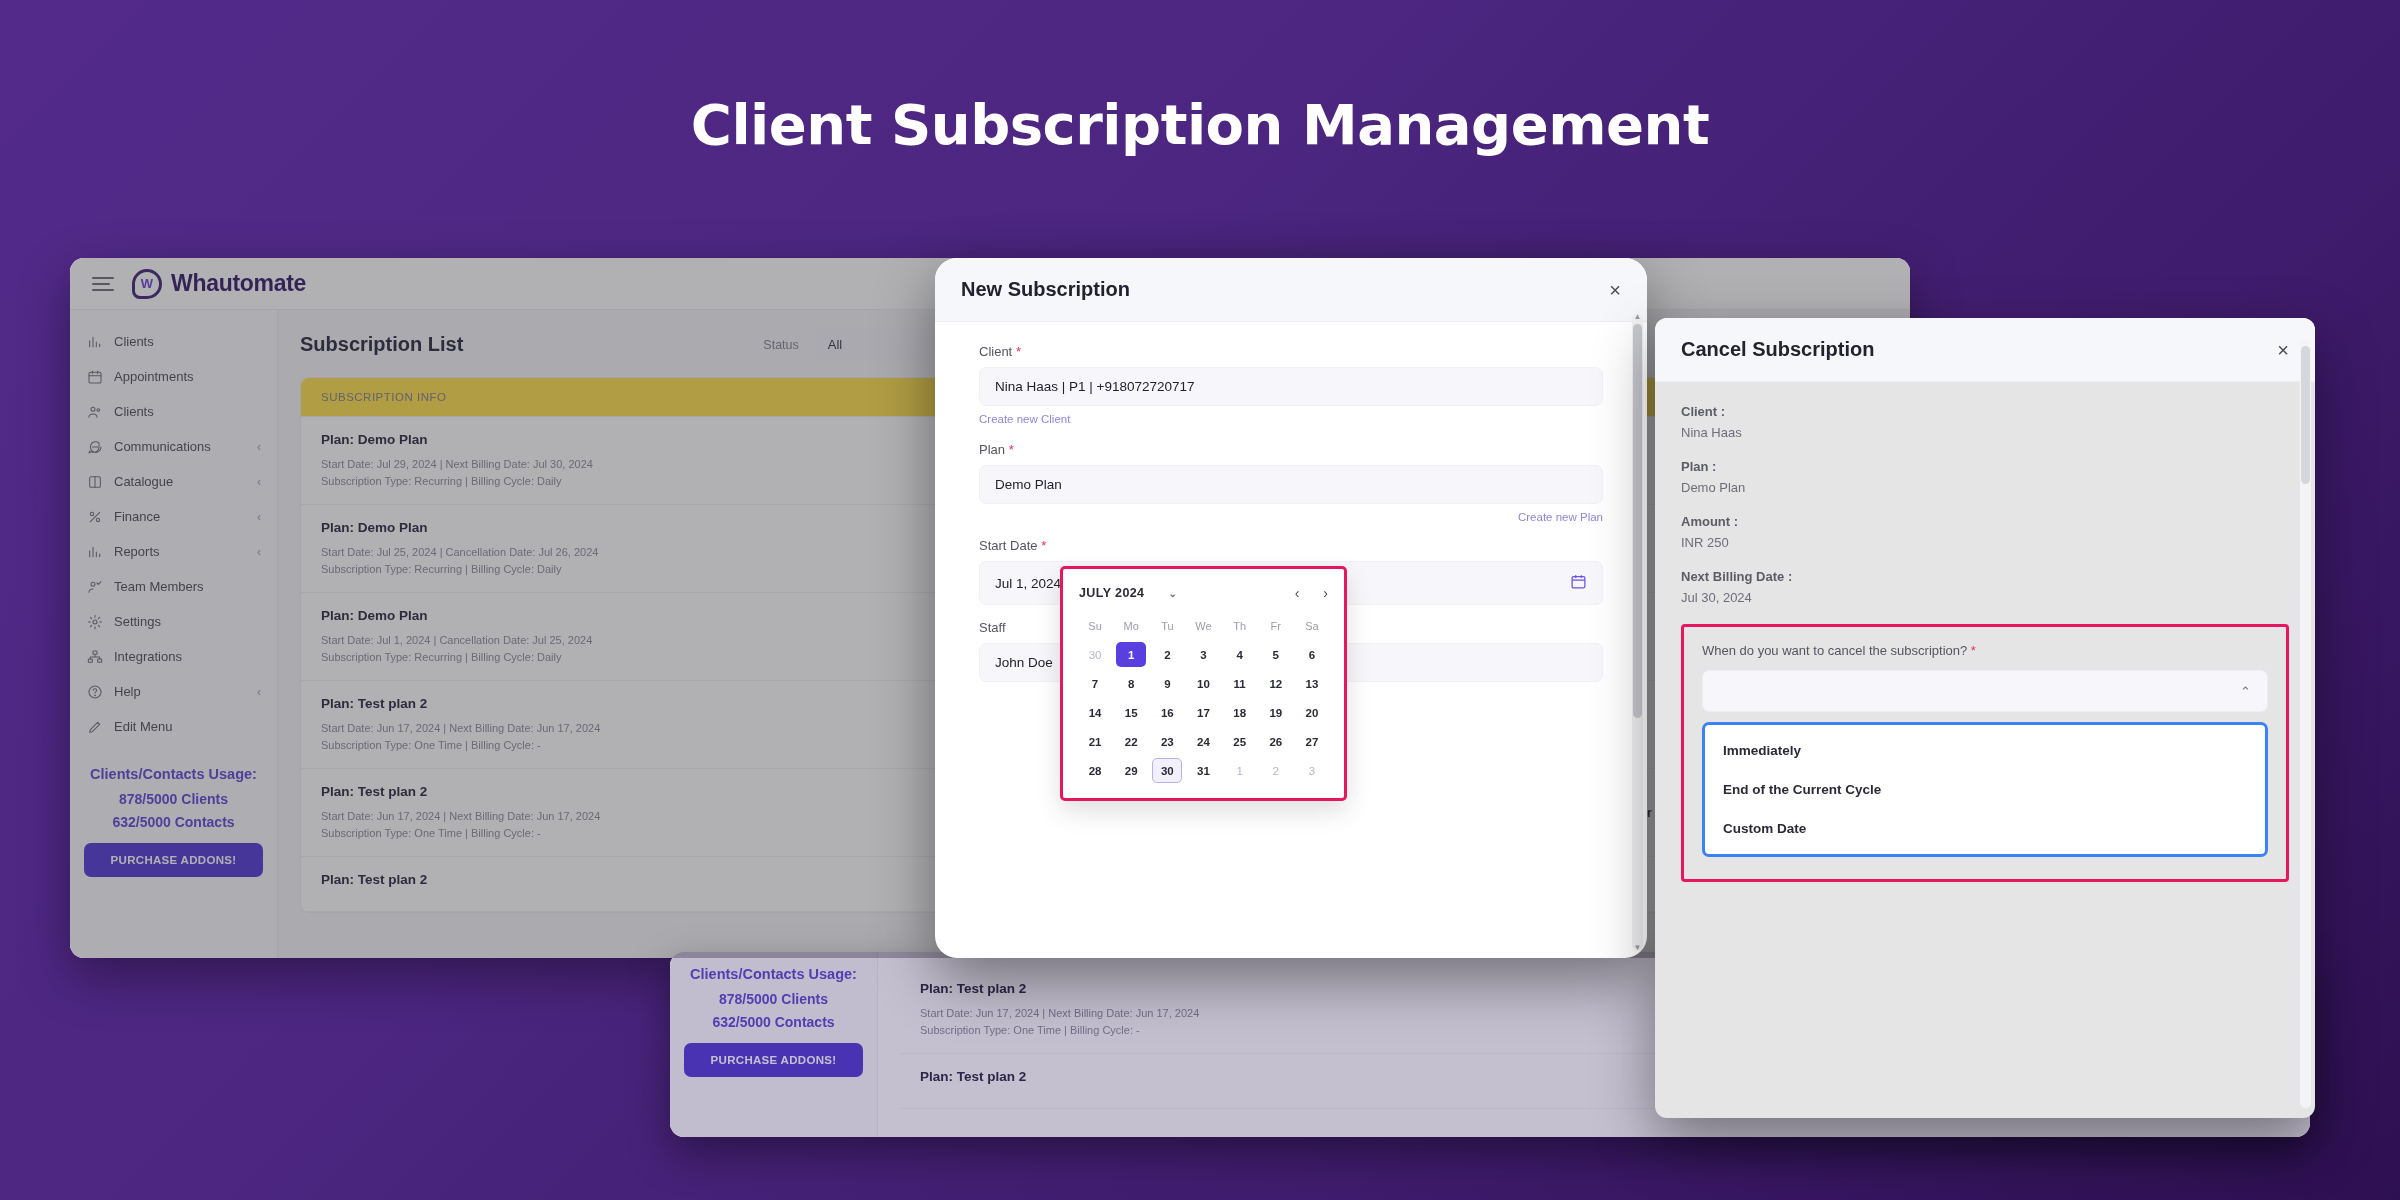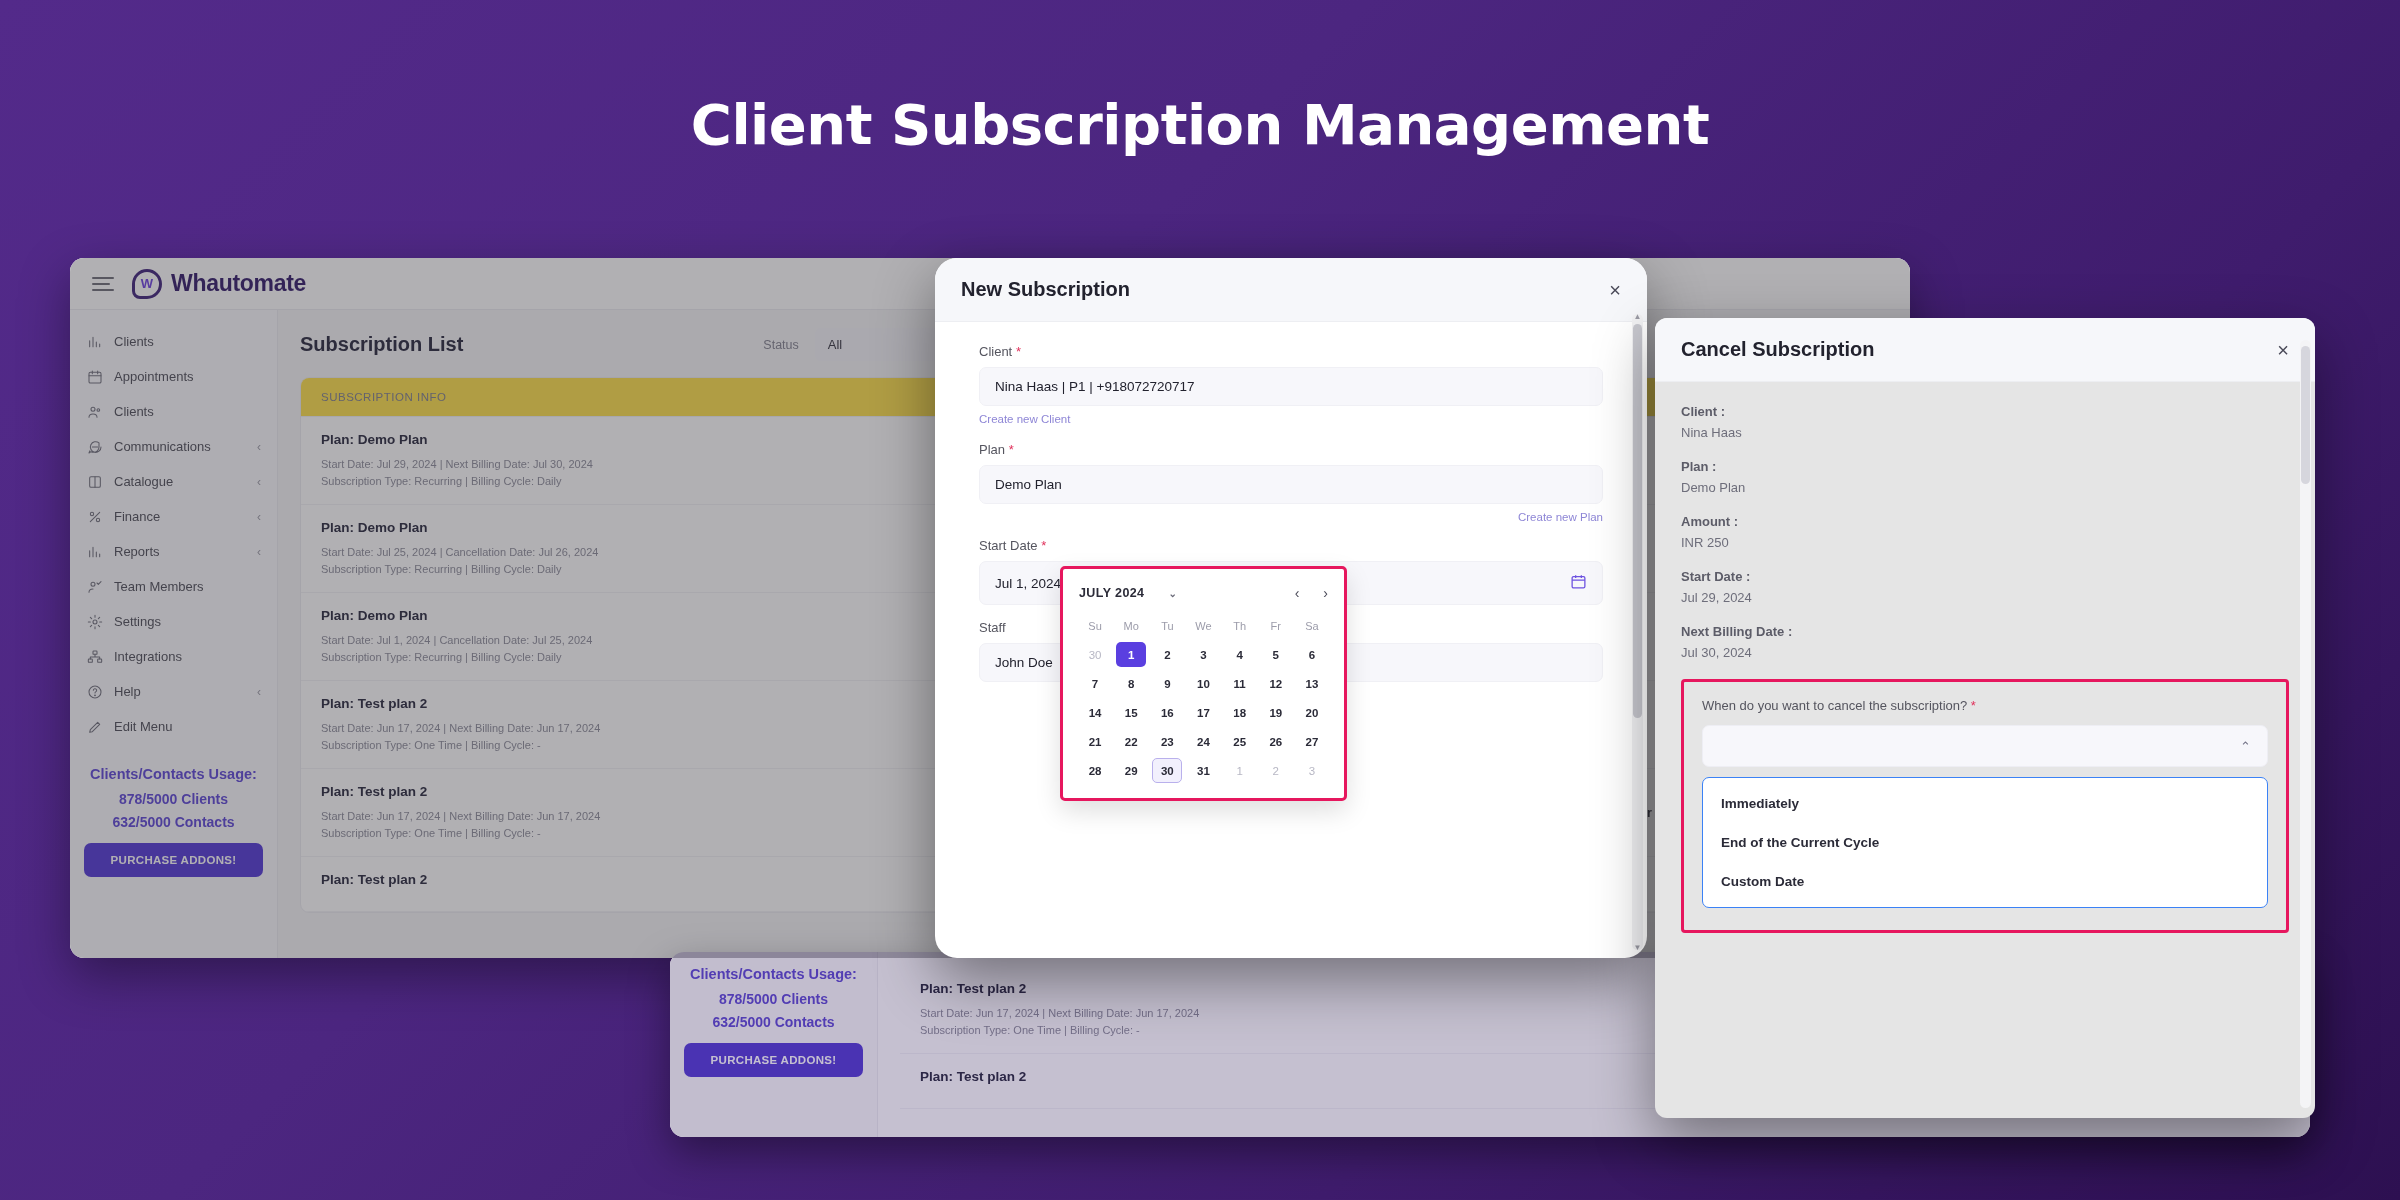--- a/index.html
+++ b/index.html
@@ -219,21 +219,21 @@
     margin: 4px 0 0; border: 3px solid #e6175e; border-radius: 4px;
     padding: 16px 18px 22px;
   }
   .cs-q { font-size: 13px; color: #55555f; margin-bottom: 12px; }
   .cs-select {
     background: #f7f7fb; border: 1px solid #eeeef4; border-radius: 7px;
     height: 42px; display: flex; align-items: center; justify-content: flex-end;
     padding: 0 16px; color: #77778a; font-size: 13px;
   }
   .cs-options {
-    margin-top: 10px; background: #fff; border: 1px solid #3b82f6;
+    margin-top: 10px; background: #fff; border: 3px solid #3b82f6;
     border-radius: 7px; padding: 6px 0;
   }
   .cs-option { padding: 12px 18px; font-size: 13.5px; font-weight: 600; color: #2b2b38; }
   .cs-scroll { position:absolute; right: 4px; top: 22px; bottom: 10px; width: 11px; background:#f4f4f6; border-radius:6px; }
   .cs-scroll .thumb { position:absolute; top:6px; left:1px; width:9px; height:18%; background:#d6d6dd; border-radius:6px; }
 </style>
 </head>
 <body>
 
 <div class="banner-title">Client Subscription Management</div>
@@ -605,24 +605,20 @@
         </div>
         <div>
           <div class="cs-key">Plan :</div>
           <div class="cs-val">Demo Plan</div>
         </div>
         <div>
           <div class="cs-key">Amount :</div>
           <div class="cs-val">INR 250</div>
         </div>
         <div>
-          <div class="cs-key">Start Date :</div>
-          <div class="cs-val">Jul 29, 2024</div>
-        </div>
-        <div>
           <div class="cs-key">Next Billing Date :</div>
           <div class="cs-val">Jul 30, 2024</div>
         </div>
       </div>
     <div class="cs-question-box">
       <div class="cs-q">
         <span>When do you want to cancel the subscription?</span>
         <span class="req">*</span>
       </div>
       <div class="cs-select">

